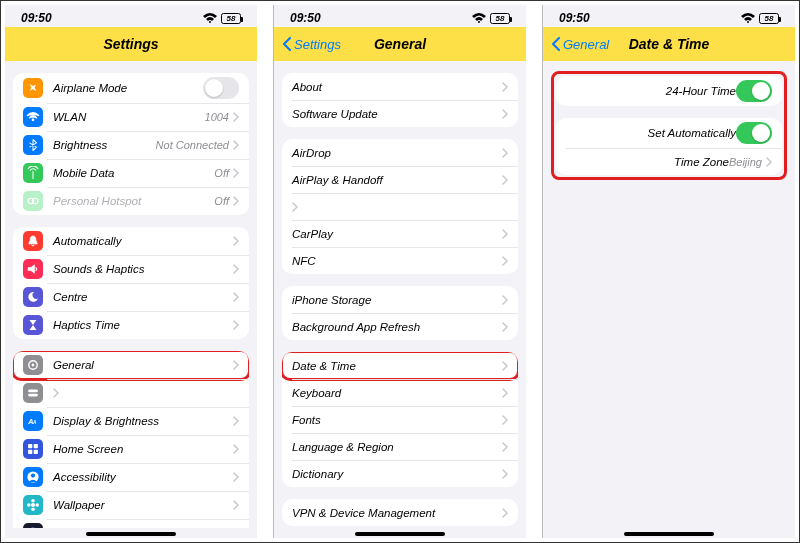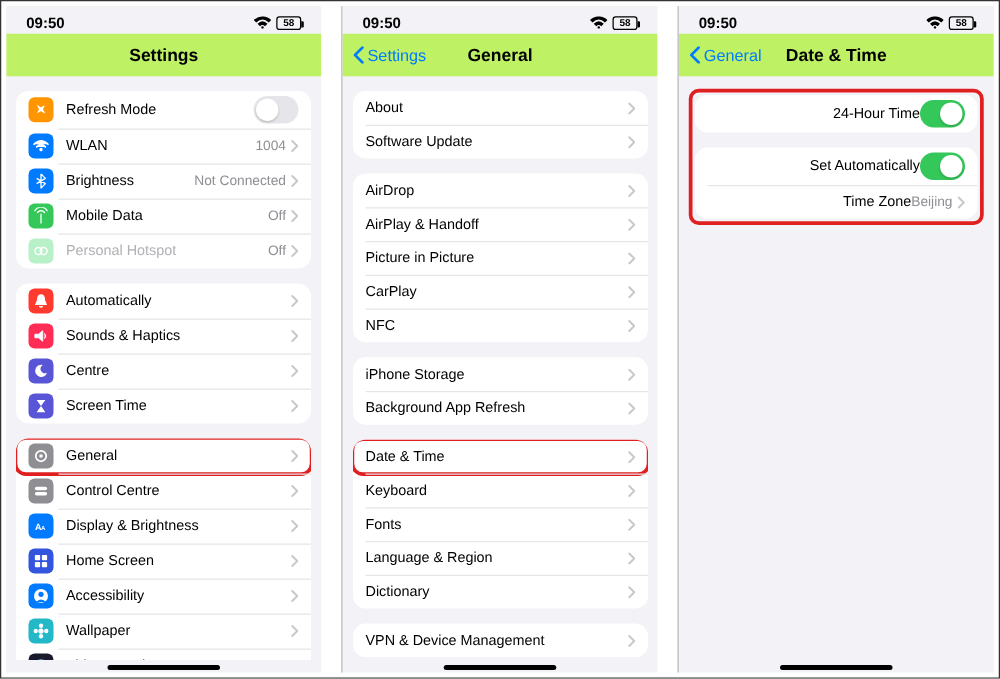--- a/index.html
+++ b/index.html
@@ -1,25 +1,25 @@
 <!DOCTYPE html>
 <html><head>
 <meta charset="utf-8">
 <style>
   * { box-sizing: border-box; margin: 0; padding: 0; }
   body { font-family: -apple-system, "Helvetica Neue", Arial, sans-serif; background: #fff; }
-  .stage { display: flex; gap: 16px; width: 800px; height: 543px; border: 1px solid #333; padding: 4px; }
+  .stage { display: flex; gap: 16px; width: 800px; height: 543px; border: 1px solid #333; padding: 4px; font-style: italic; }
   .phone { flex: 1; display: flex; flex-direction: column; background: #f2f2f7; border-left: 1px solid #bbb; overflow: hidden; }
   .phone:first-child { border-left: none; }
   .status-bar { display: flex; justify-content: space-between; align-items: center; padding: 6px 16px 2px; font-size: 12px; font-weight: 600; color: #000; background: #f2f2f7; }
   .status-icons { display: flex; align-items: center; gap: 4px; }
   .battery { display: inline-flex; align-items: flex-end; font-size: 10px; font-weight: 700; }
   .battery-box { width: 20px; height: 11px; border: 1px solid #000; border-radius: 2.5px; position: relative; display:flex; align-items:center; justify-content:center; font-size:8px;}
   .battery-box::after { content: ""; position: absolute; right: -3px; top: 3px; width: 2px; height: 5px; background: #000; border-radius: 0 1px 1px 0; }
-  .nav { display: flex; align-items: center; justify-content: center; position: relative; height: 34px; background: #bef264; }
+  .nav { display: flex; align-items: center; justify-content: center; position: relative; height: 34px; background: #fde047; }
   .nav-title { font-size: 14px; font-weight: 600; }
   .nav-back { position: absolute; left: 8px; display: flex; align-items: center; gap: 2px; font-size: 13px; color: #007aff; }
   .nav-back svg { width: 10px; height: 14px; }
   .scroll { flex: 1; overflow-y: auto; padding: 0 8px 10px; }
   .scroll::-webkit-scrollbar { width: 0; }
   .group { background: #fff; border-radius: 10px; margin-top: 12px; overflow: hidden; }
   .row { display: flex; align-items: center; min-height: 27px; padding: 4px 10px; font-size: 11.5px; position: relative; }
   .row + .row::before { content: ""; position: absolute; left: 34px; right: 0; top: 0; height: 1px; background: #e5e5ea; }
   .row.noicon + .row.noicon::before { left: 10px; }
   .row .icon { width: 20px; height: 20px; border-radius: 5px; margin-right: 10px; display: flex; align-items: center; justify-content: center; flex-shrink: 0; color: #fff; }
@@ -62,21 +62,21 @@
     </div>
     <div class="scroll">
       <div class="group">
           <div class="row ">
             <span class="icon" style="background:#ff9500">
               <svg viewBox="0 0 20 20" width="14" height="14">
                 <path d="M2 10 L18 10 M10 2 L10 18 M5 5 L15 15 M15 5 L5 15" stroke="#fff" stroke-width="0" fill="none"></path>
                 <path d="M1 10 L8 8 L10 2 L12 8 L19 10 L12 12 L10 18 L8 12 Z" fill="#fff" transform="rotate(45 10 10) scale(0.8) translate(2 2)"></path>
               </svg>
             </span>
-            <span class="label">Refresh Mode</span>
+            <span class="label">Airplane Mode</span>
             <span class="toggle "></span>
           </div>
           <div class="row ">
             <span class="icon" style="background:#007aff">
               <svg viewBox="0 0 20 20" width="14" height="14">
                 <path d="M2 8 Q10 0 18 8 M5 11 Q10 6 15 11 M10 15 A1 1 0 1 1 10 13 A1 1 0 0 1 10 15" stroke="#fff" stroke-width="2" fill="#fff" stroke-linecap="round"></path>
               </svg>
             </span>
             <span class="label">WLAN</span>
             <span class="detail">1004</span>
@@ -169,21 +169,21 @@
                 <path d="M1 1 L5 5 L1 9" stroke="#c7c7cc" stroke-width="1.5" fill="none" stroke-linecap="round" stroke-linejoin="round"></path>
               </svg>
             </span>
           </div>
           <div class="row ">
             <span class="icon" style="background:#5856d6">
               <svg viewBox="0 0 20 20" width="14" height="14">
                 <path d="M5 3 L15 3 L10 10 L15 17 L5 17 L10 10 Z" fill="#fff"></path>
               </svg>
             </span>
-            <span class="label">Screen Time</span>
+            <span class="label">Haptics Time</span>
             <span class="chev">
               <svg viewBox="0 0 6 10">
                 <path d="M1 1 L5 5 L1 9" stroke="#c7c7cc" stroke-width="1.5" fill="none" stroke-linecap="round" stroke-linejoin="round"></path>
               </svg>
             </span>
           </div>
         </div>
       <div class="group">
           <div class="row highlight">
             <span class="icon" style="background:#8e8e93">
@@ -199,21 +199,20 @@
               </svg>
             </span>
           </div>
           <div class="row ">
             <span class="icon" style="background:#8e8e93">
               <svg viewBox="0 0 20 20" width="14" height="14">
                 <rect x="3" y="5" width="14" height="4" rx="2" fill="#fff"></rect>
                 <rect x="3" y="11" width="14" height="4" rx="2" fill="#fff"></rect>
               </svg>
             </span>
-            <span class="label">Control Centre</span>
             <span class="chev">
               <svg viewBox="0 0 6 10">
                 <path d="M1 1 L5 5 L1 9" stroke="#c7c7cc" stroke-width="1.5" fill="none" stroke-linecap="round" stroke-linejoin="round"></path>
               </svg>
             </span>
           </div>
           <div class="row ">
             <span class="icon" style="background:#007aff">
               <svg viewBox="0 0 20 20" width="12" height="12">
                 <text x="2" y="15" font-size="12" font-weight="700" fill="#fff">A</text>
@@ -342,21 +341,20 @@
           </div>
           <div class="row noicon">
             <span class="label">AirPlay &amp; Handoff</span>
             <span class="chev">
               <svg viewBox="0 0 6 10">
                 <path d="M1 1 L5 5 L1 9" stroke="#c7c7cc" stroke-width="1.5" fill="none" stroke-linecap="round" stroke-linejoin="round"></path>
               </svg>
             </span>
           </div>
           <div class="row noicon">
-            <span class="label">Picture in Picture</span>
             <span class="chev">
               <svg viewBox="0 0 6 10">
                 <path d="M1 1 L5 5 L1 9" stroke="#c7c7cc" stroke-width="1.5" fill="none" stroke-linecap="round" stroke-linejoin="round"></path>
               </svg>
             </span>
           </div>
           <div class="row noicon">
             <span class="label">CarPlay</span>
             <span class="chev">
               <svg viewBox="0 0 6 10">

